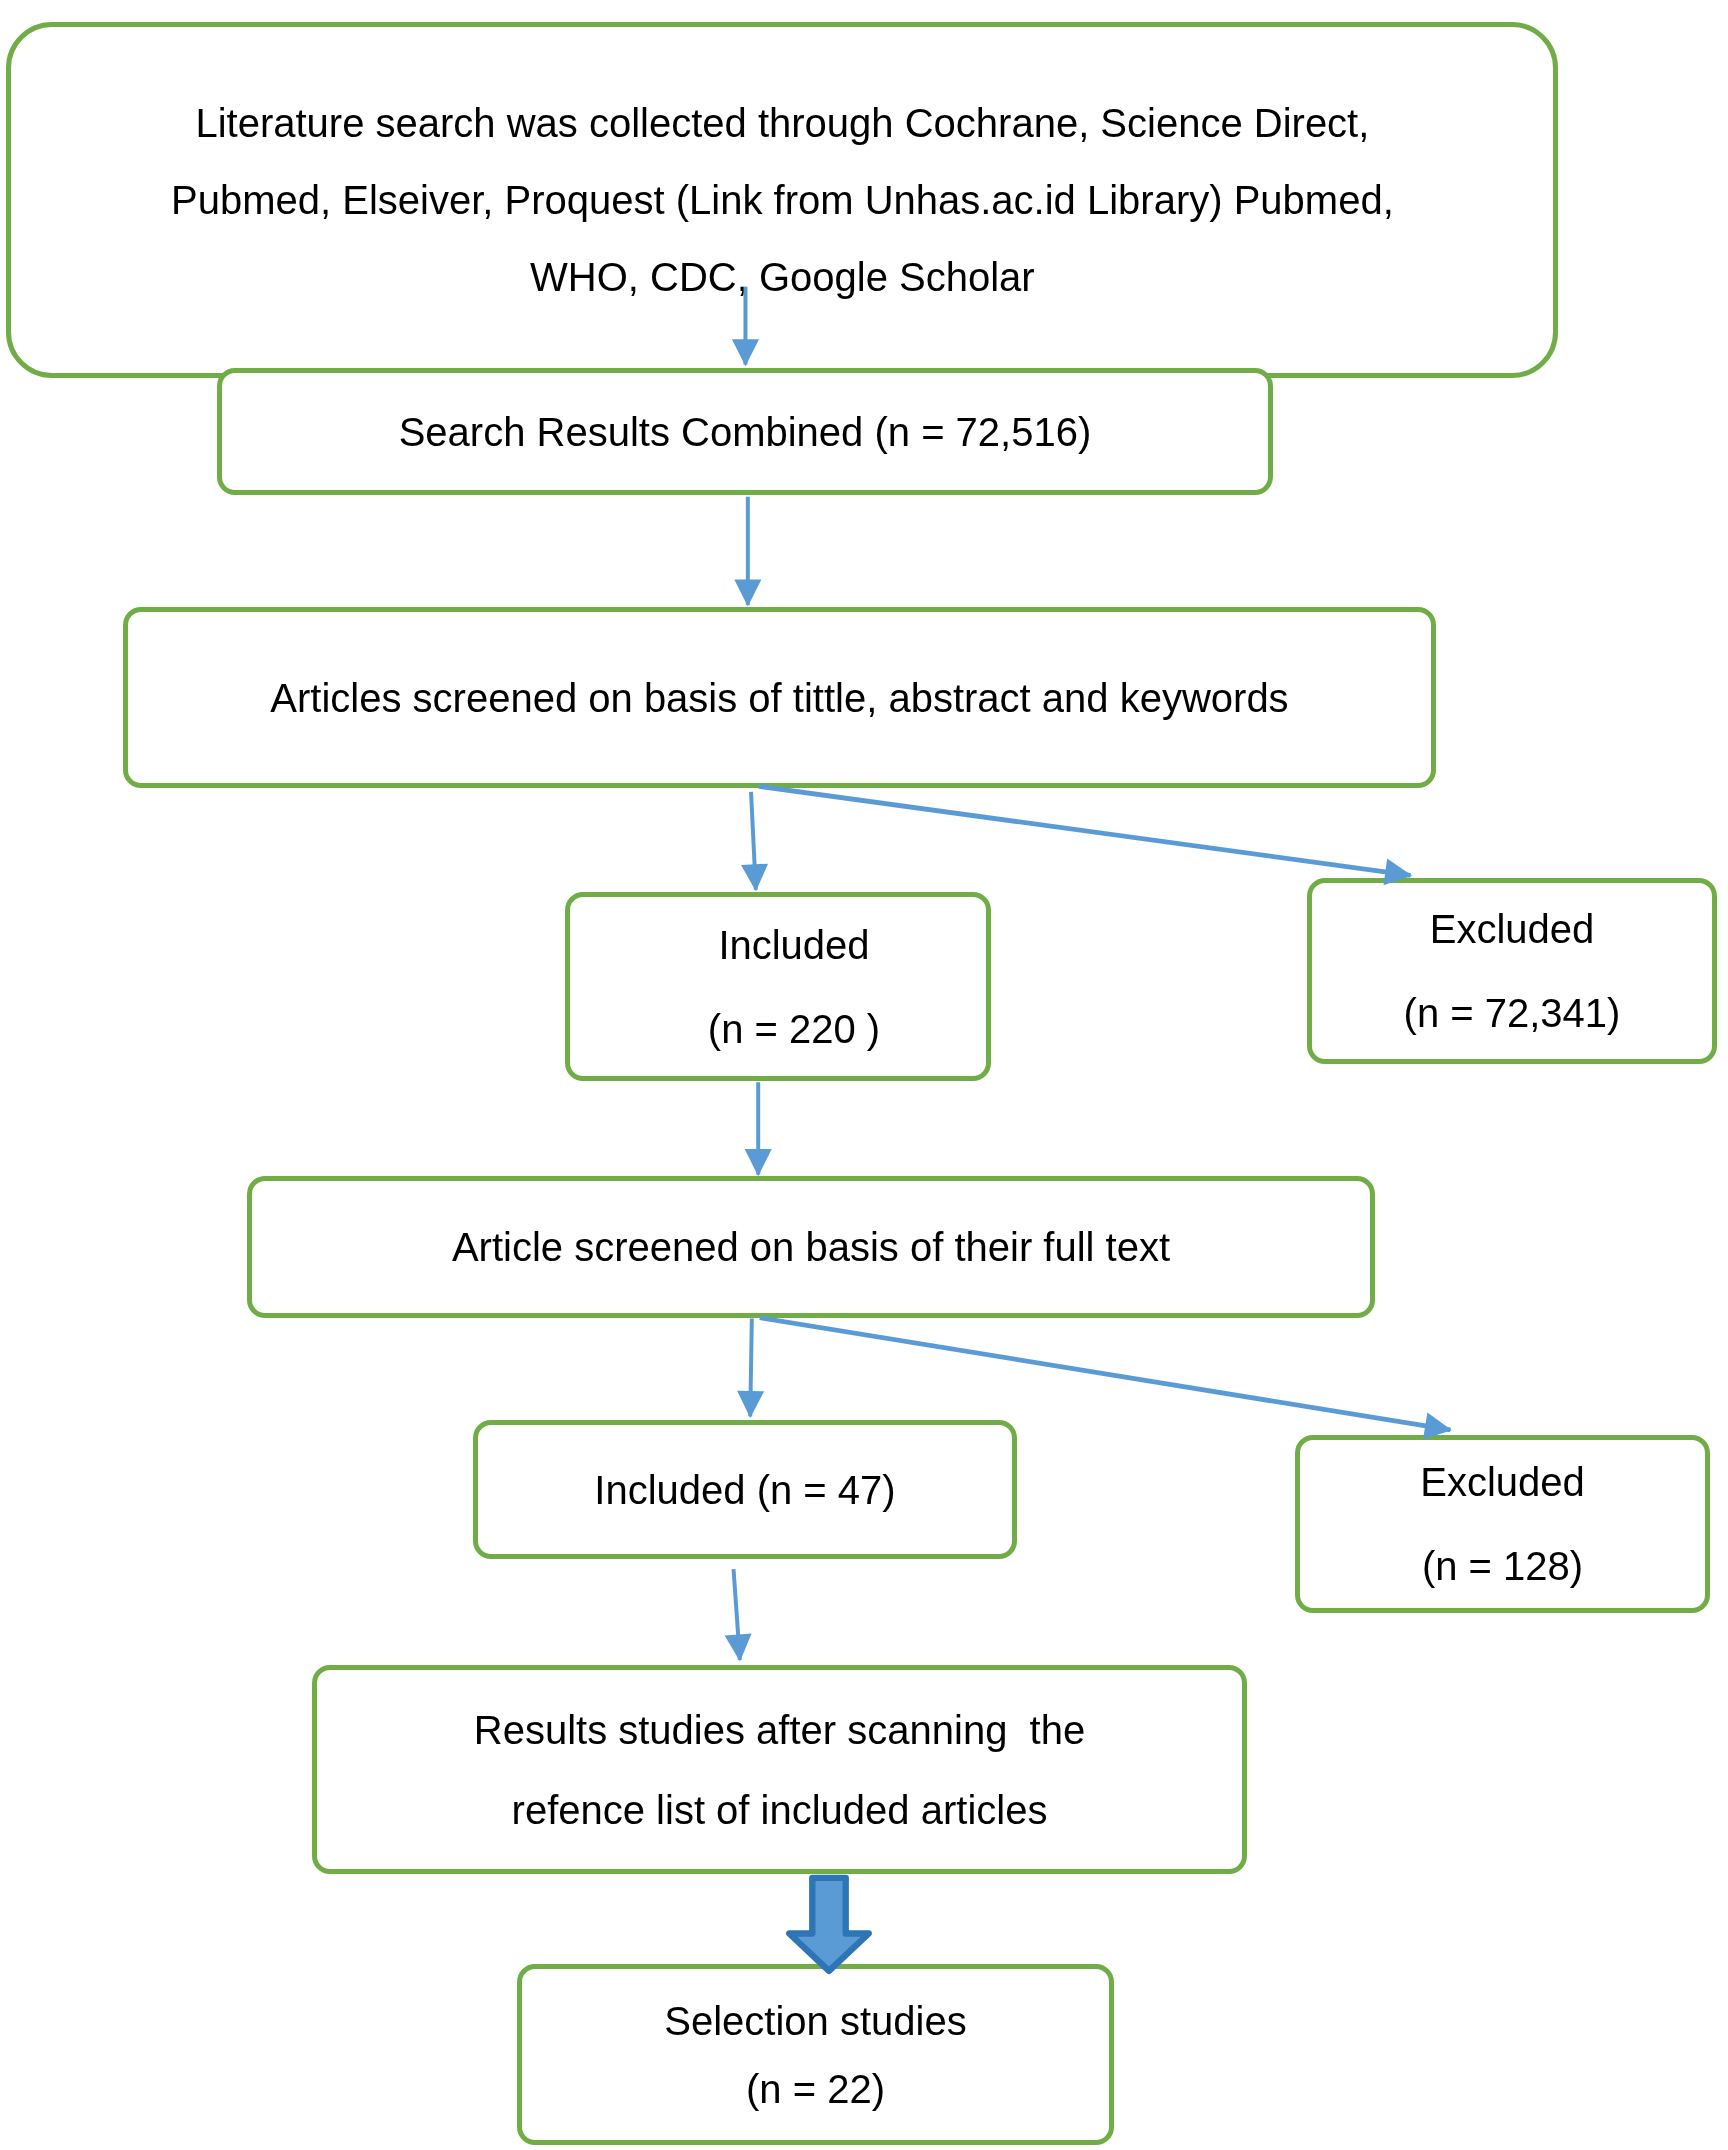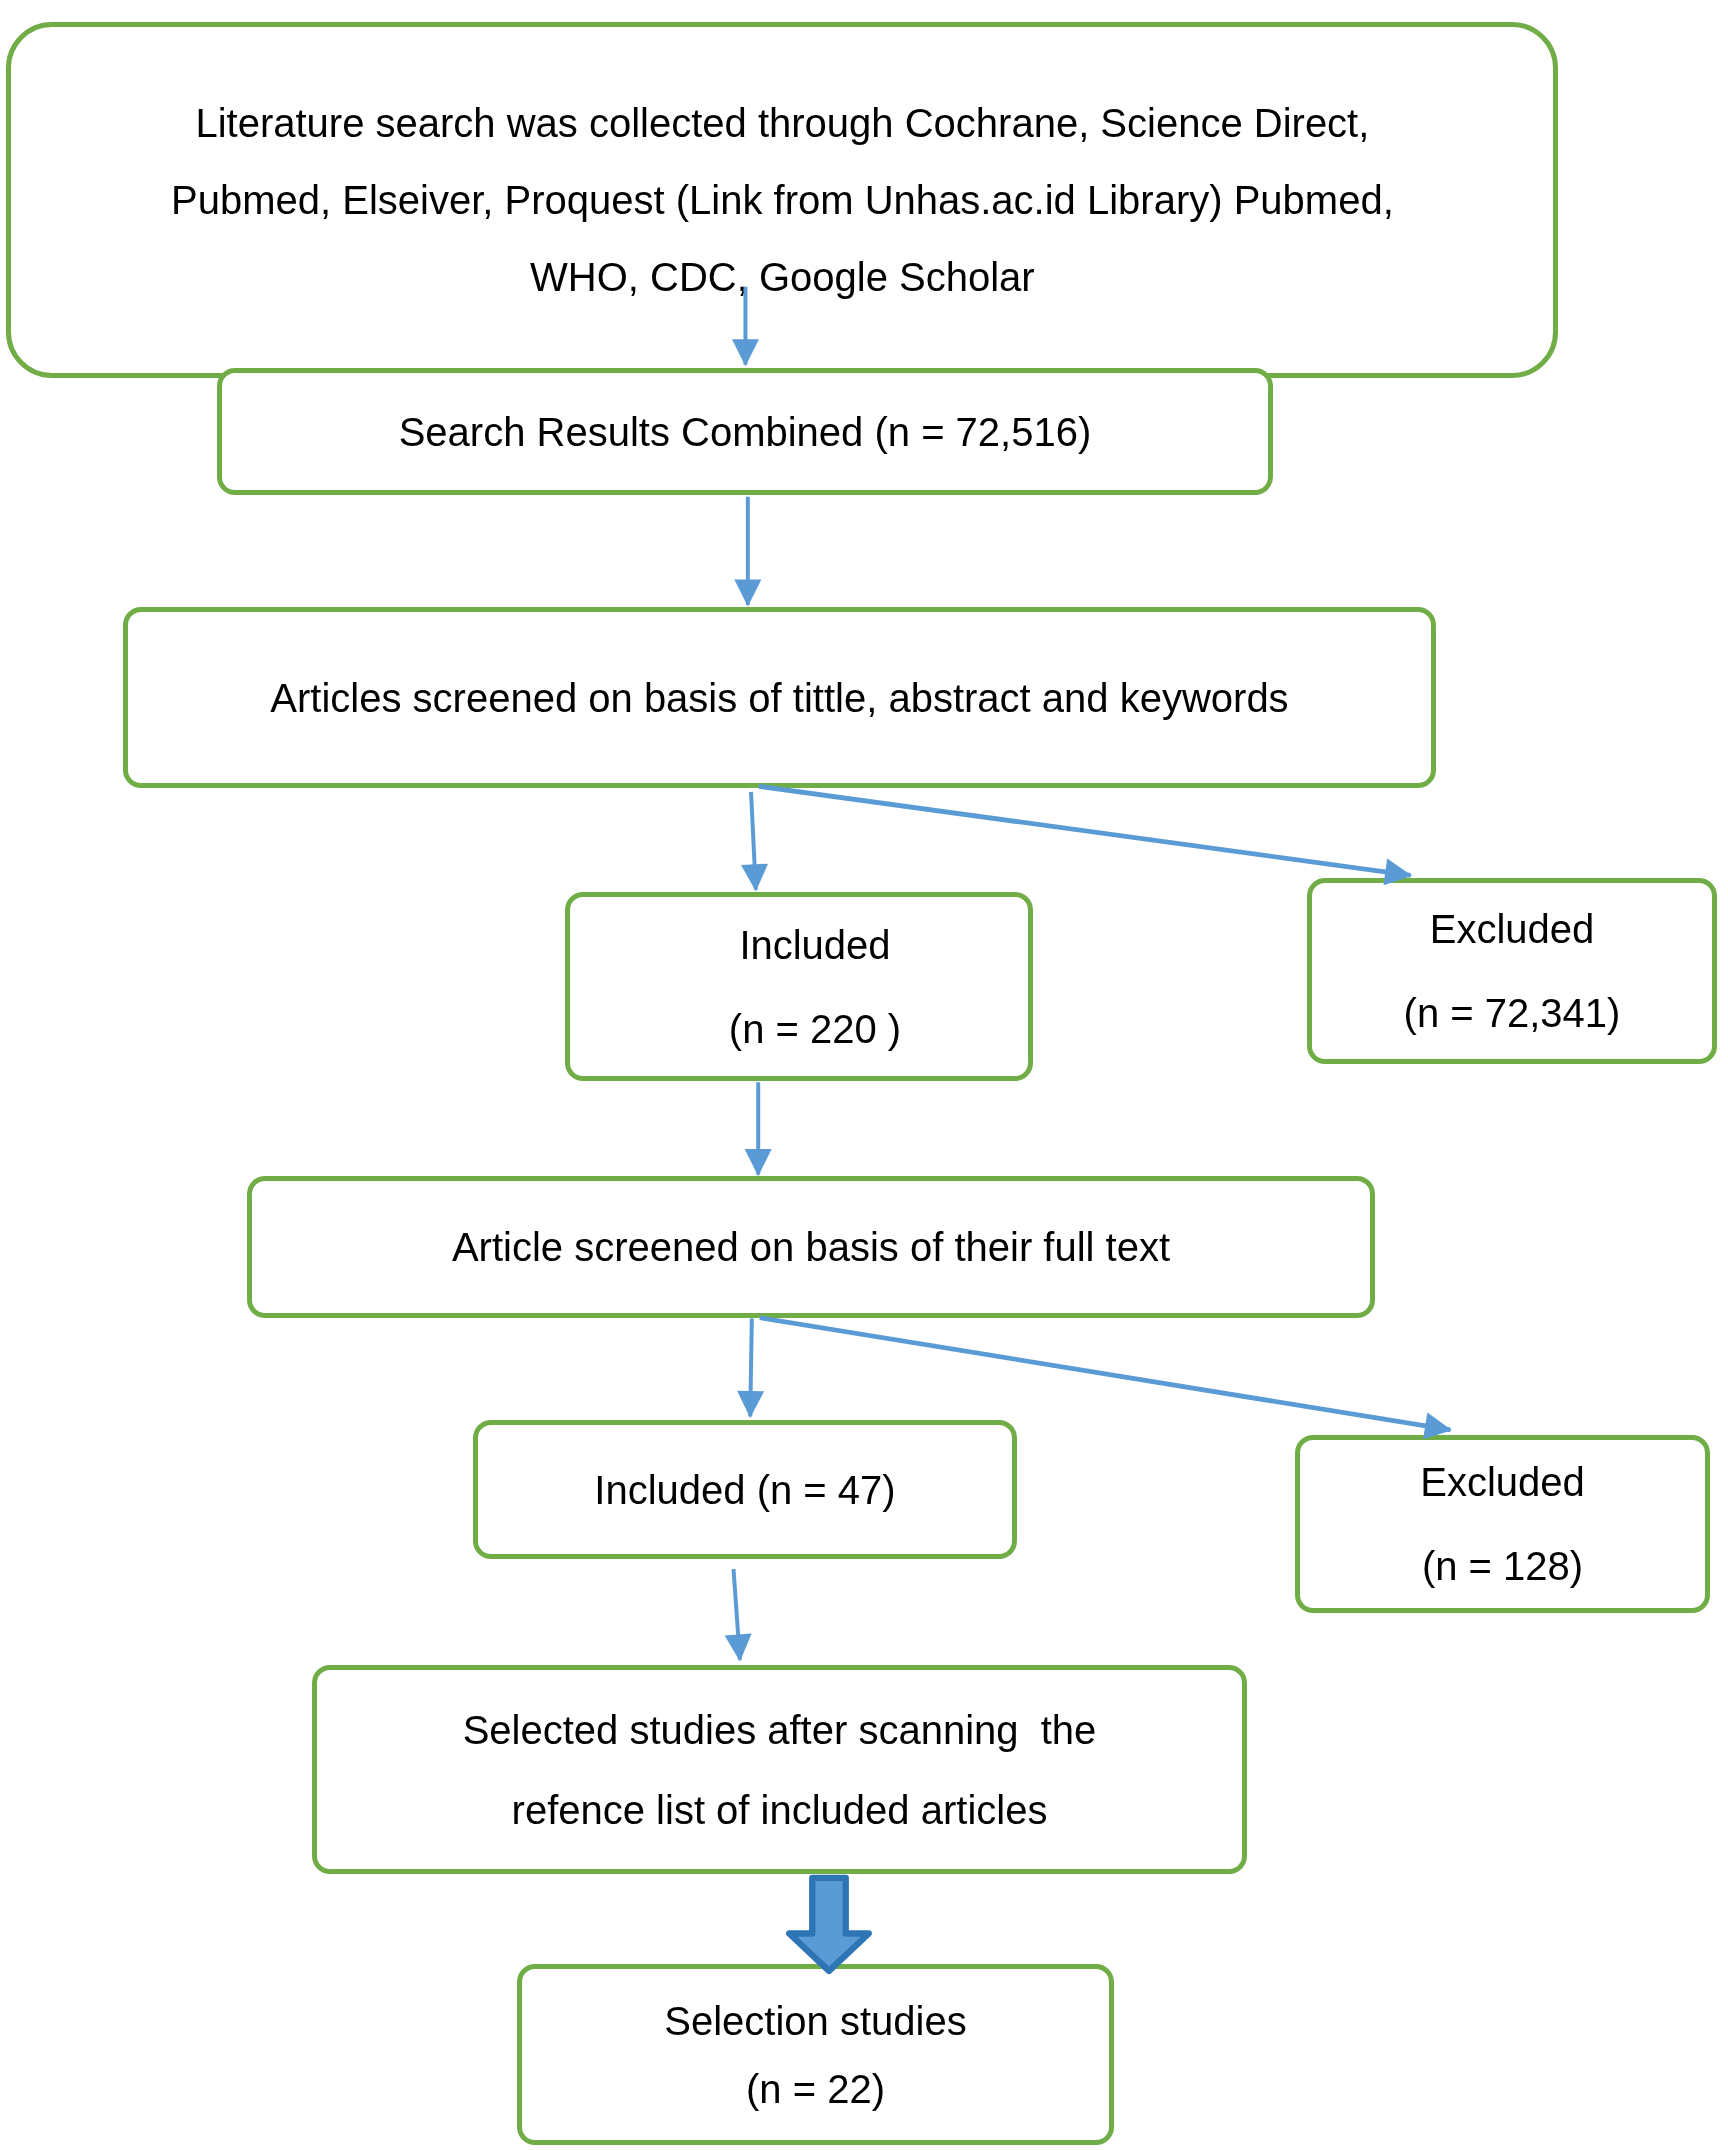--- a/index.html
+++ b/index.html
@@ -30,21 +30,21 @@
     justify-content:center;
     text-align:center;
     font-size:40px;
     line-height:80px;
     z-index:1;
   }
   .box .line{display:block;white-space:pre-wrap;}
   #box-sources           {left:6.4px;    top:22px;    width:1552px; height:356px; border-radius:46px; line-height:77px;}
   #box-combined          {left:217px;  top:368px;  width:1056px; height:127px;}
   #box-screened-title    {left:123px;  top:607px;  width:1313px; height:181px;}
-  #box-included-175      {left:565px;  top:892px; width:468px;  height:189px; line-height:84px;padding-left:32px;}
+  #box-included-175      {left:565px;  top:892px; width:426px;  height:189px; line-height:84px;padding-left:32px;}
   #box-excluded-72341    {left:1307px; top:878px; width:410px;  height:186px; line-height:84px;}
   #box-fulltext          {left:247px;  top:1176px; width:1128px; height:142px;text-align:center;}
   #box-included-47       {left:473px;  top:1420px; width:544px;  height:139px;}
   #box-excluded-128      {left:1295px; top:1435px; width:415px;  height:178px; line-height:84px;}
   #box-selected-scanning {left:312px;  top:1665px; width:935px; height:209px; line-height:80px;}
   #box-selection-studies {left:517px;  top:1964px; width:597px;  height:181px; line-height:68px;}
   svg.overlay{
     position:absolute;left:0;top:0;z-index:2;pointer-events:none;
   }
   .thin-arrow{stroke:var(--arrow);fill:none;}
@@ -87,21 +87,21 @@
   <div class="box" id="box-included-47">
     <span class="line">Included (n = 47)</span>
   </div>
 
   <div class="box" id="box-excluded-128">
     <span class="line">Excluded</span>
     <span class="line">(n = 128)</span>
   </div>
 
   <div class="box" id="box-selected-scanning">
-    <span class="line">Selected studies after scanning  the</span>
+    <span class="line">Results studies after scanning  the</span>
     <span class="line">refence list of included articles</span>
   </div>
 
   <div class="box" id="box-selection-studies">
     <span class="line">Selection studies</span>
     <span class="line">(n = 22)</span>
   </div>
 
   <svg class="overlay" width="1728" height="2151" viewBox="0 0 2172 2703">
     <defs>

